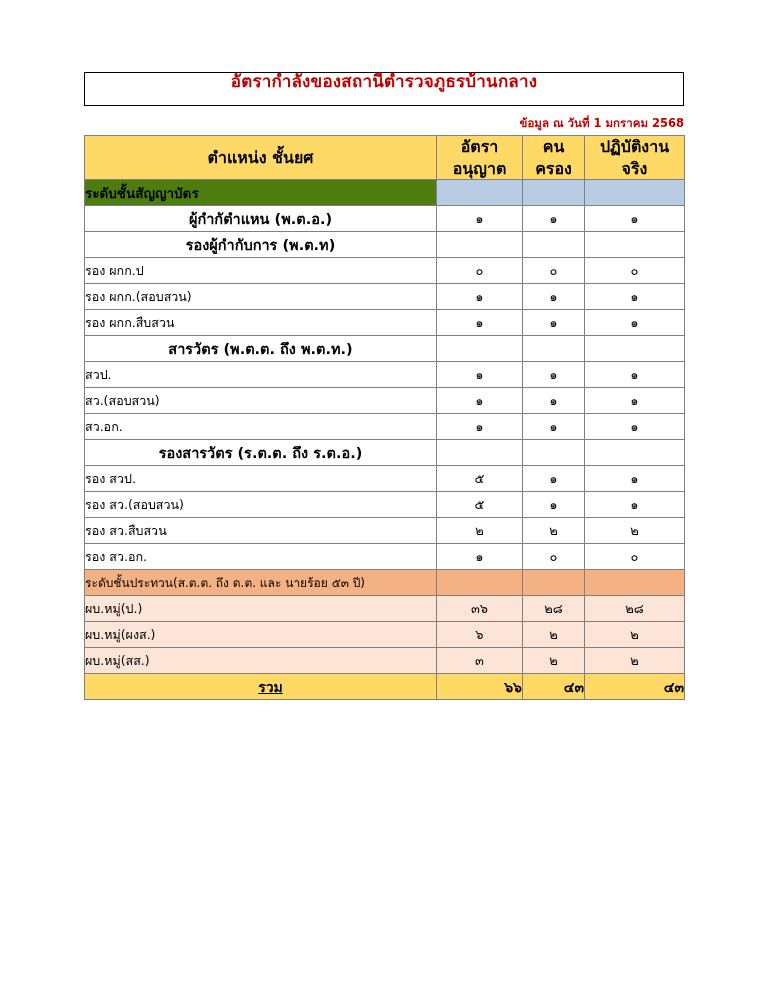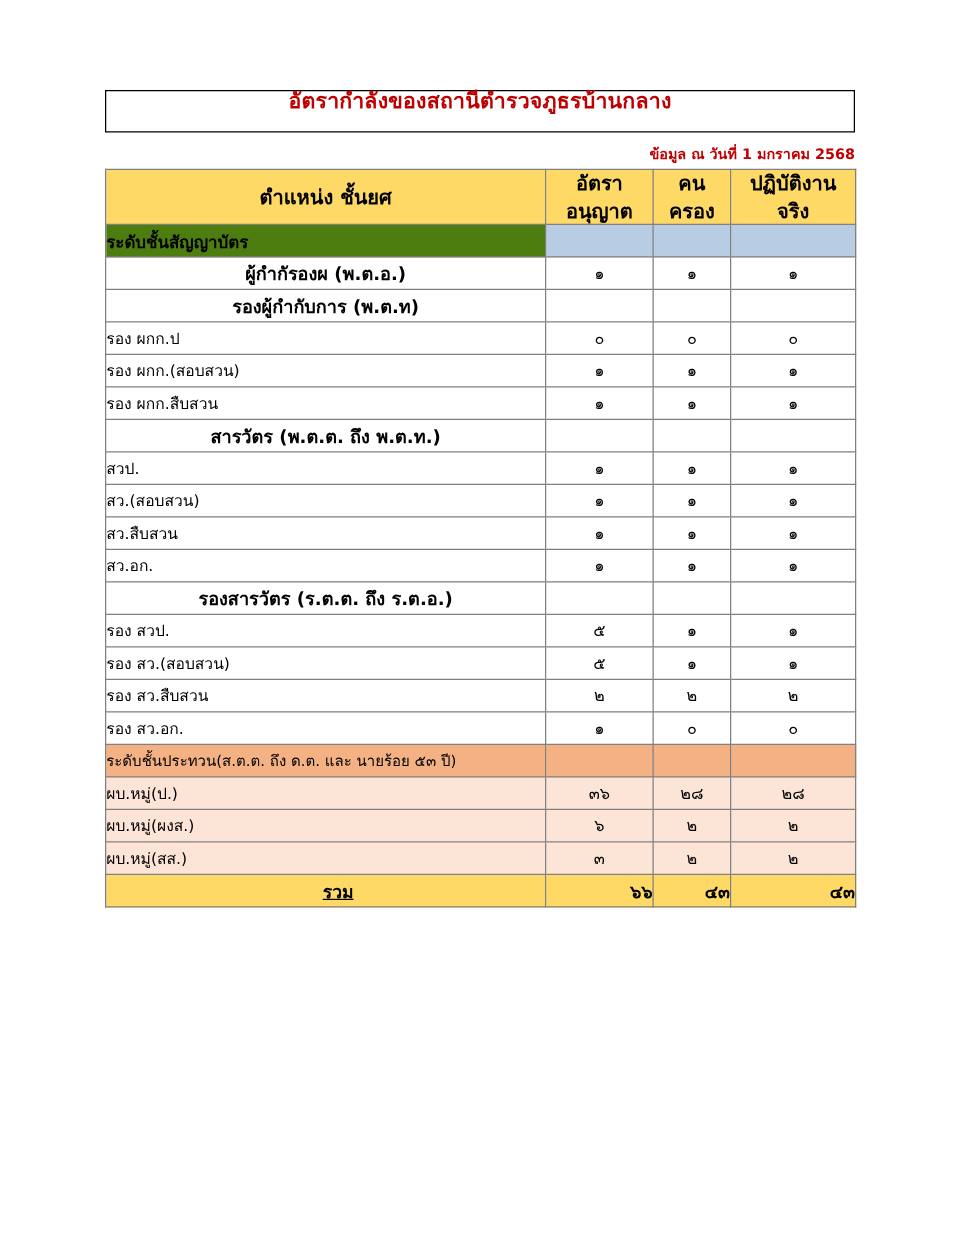--- a/index.html
+++ b/index.html
@@ -171,21 +171,21 @@
       </tr>
     </thead>
     <tbody>
         <tr class="cat-row">
           <td class="cat-blue">ระดับชั้นสัญญาบัตร</td>
           <td class="blank"></td>
           <td class="blank"></td>
           <td class="blank"></td>
         </tr>
         <tr>
-          <td class="sub-white-center">ผู้กำกัรองผ (พ.ต.อ.)</td>
+          <td class="sub-white-center">ผู้กำกัตำแหน (พ.ต.อ.)</td>
           <td class="num">๑</td>
           <td class="num">๑</td>
           <td class="num">๑</td>
         </tr>
         <tr>
           <td class="sub-white-center">รองผู้กำกับการ (พ.ต.ท)</td>
           <td class="num"></td>
           <td class="num"></td>
           <td class="num"></td>
         </tr>
@@ -214,26 +214,20 @@
           <td class="num"></td>
         </tr>
         <tr>
           <td class="row-label">สวป.</td>
           <td class="num">๑</td>
           <td class="num">๑</td>
           <td class="num">๑</td>
         </tr>
         <tr>
           <td class="row-label">สว.(สอบสวน)</td>
-          <td class="num">๑</td>
-          <td class="num">๑</td>
-          <td class="num">๑</td>
-        </tr>
-        <tr>
-          <td class="row-label">สว.สืบสวน</td>
           <td class="num">๑</td>
           <td class="num">๑</td>
           <td class="num">๑</td>
         </tr>
         <tr>
           <td class="row-label">สว.อก.</td>
           <td class="num">๑</td>
           <td class="num">๑</td>
           <td class="num">๑</td>
         </tr>

